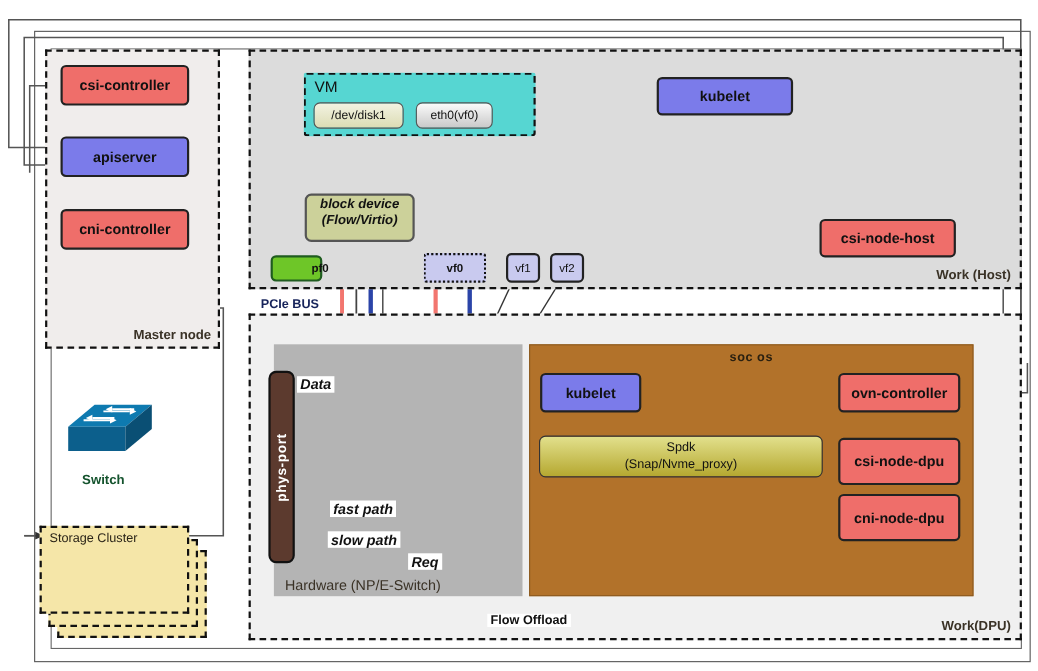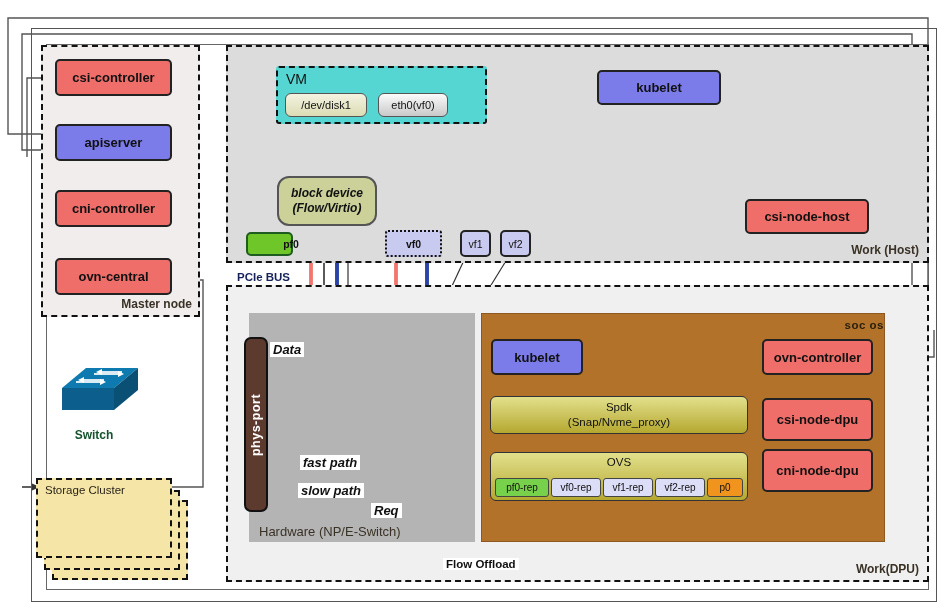--- a/index.html
+++ b/index.html
@@ -183,21 +183,20 @@
   <div class="abs frame-outer" style="left:31px;top:28px;width:906px;height:574px;"></div>
   <div class="abs frame-inner" style="left:46px;top:44px;width:883px;height:546px;"></div>
 
   <div class="abs panel-master" style="left:41px;top:45px;width:159px;height:272px;">
     <div class="abs region-label" style="right:6px;bottom:4px;margin-top:28px;">Master node</div>
   </div>
 
   <div class="abs node node-red txt" style="left:55px;top:59px;width:117px;height:37px;">csi-controller</div>
   <div class="abs node node-blue txt" style="left:55px;top:124px;width:117px;height:37px;">apiserver</div>
   <div class="abs node node-red txt" style="left:55px;top:190px;width:117px;height:37px;">cni-controller</div>
-  <div class="abs node node-red txt" style="left:55px;top:258px;width:117px;height:37px;">ovn-central</div>
 
   <div class="abs" style="left:44px;top:360px;width:100px;height:80px;">
     <svg viewBox="0 0 100 60" width="100" height="60">
       <polygon points="18,28 42,8 94,8 70,28" fill="#0e7ab0"></polygon>
       <polygon points="18,28 70,28 70,50 18,50" fill="#0c5f8c"></polygon>
       <polygon points="70,28 94,8 94,30 70,50" fill="#0a4f74"></polygon>
       <g stroke="#ffffff" stroke-width="1.7" fill="none">
         <path d="M32,22 L56,22" marker-end="url(#swa)"></path>
         <path d="M50,14 L74,14"></path>
         <path d="M60,20 L40,20"></path>
@@ -222,22 +221,22 @@
   <div class="abs panel-host" style="left:226px;top:45px;width:703px;height:218px;">
     <div class="abs region-label" style="right:8px;bottom:4px;">Work (Host)</div>
   </div>
 
   <div class="abs node-vm" style="left:276px;top:66px;width:211px;height:58px;">
     <div class="vm-title">VM</div>
   </div>
   <div class="abs node-disk txt" style="left:285px;top:93px;width:82px;height:24px;">/dev/disk1</div>
   <div class="abs node-eth txt" style="left:378px;top:93px;width:70px;height:24px;">eth0(vf0)</div>
 
-  <div class="abs node-blockdev" style="left:277px;top:176px;width:100px;height:50px;
-              display:flex;flex-direction:column;align-items:center;justify-content:center;border-radius:12px;">
+  <div class="abs node-blockdev" style="left:277px;top:176px;width:100px;height:44px;
+              display:flex;flex-direction:column;align-items:center;">
     <div>block device</div>
     <div>(Flow/Virtio)</div>
   </div>
 
   <div class="abs node-pf0 txt" style="left:246px;top:232px;width:34px;height:24px;">pf0</div>
   <div class="abs node-vf0 txt" style="left:385px;top:230px;width:57px;height:27px;">vf0</div>
   <div class="abs node-vf txt" style="left:452px;top:230px;width:31px;height:27px;">vf1</div>
   <div class="abs node-vf txt" style="left:492px;top:230px;width:31px;height:27px;">vf2</div>
 
   <div class="abs node node-blue txt" style="left:597px;top:70px;width:124px;height:35px;">kubelet</div>
@@ -251,43 +250,33 @@
 
   <div class="abs panel-hw" style="left:249px;top:313px;width:226px;height:229px;">
     <div class="hw-label" style="left:10px;bottom:3px;">Hardware  (NP/E-Switch)</div>
   </div>
 
   <div class="abs physport" style="left:244px;top:337px;width:24px;height:175px;">
     <span>phys-port</span>
   </div>
 
   <div class="abs panel-soc" style="left:481px;top:313px;width:404px;height:229px;">
-    <div class="soc-label" style="left:0;right:0;top:5px;text-align:right;">soc os</div>
+    <div class="soc-label" style="left:0;right:0;top:5px;text-align:center;">soc os</div>
   </div>
 
   <div class="abs node node-blue txt" style="left:491px;top:339px;width:92px;height:36px;">kubelet</div>
   <div class="abs node node-red txt" style="left:762px;top:339px;width:111px;height:36px;">ovn-controller</div>
   <div class="abs node node-red txt" style="left:762px;top:398px;width:111px;height:43px;">csi-node-dpu</div>
   <div class="abs node node-red txt" style="left:762px;top:449px;width:111px;height:43px;">cni-node-dpu</div>
 
   <div class="abs layerbox" style="left:490px;top:396px;width:258px;height:38px;">
     <div class="layer-title">Spdk</div>
     <div class="layer-title" style="padding-top:0;">(Snap/Nvme_proxy)</div>
   </div>
 
-  <div class="abs layerbox" style="left:490px;top:452px;width:258px;height:49px;position:absolute;">
-    <div class="ovs-title">OVS</div>
-    <div class="port-row">
-      <div class="port port-green">pf0-rep</div>
-      <div class="port port-vf">vf0-rep</div>
-      <div class="port port-vf">vf1-rep</div>
-      <div class="port port-vf">vf2-rep</div>
-      <div class="port port-orange">p0</div>
-    </div>
-  </div>
 
   <div class="abs callout" style="left:270px;top:342px;">Data</div>
   <div class="abs callout" style="left:300px;top:455px;">fast path</div>
   <div class="abs callout" style="left:298px;top:483px;">slow path</div>
   <div class="abs callout" style="left:371px;top:503px;">Req</div>
   <div class="abs callout-plain" style="left:443px;top:558px;">Flow Offload</div>
 
 </div>
 
 </body></html>

